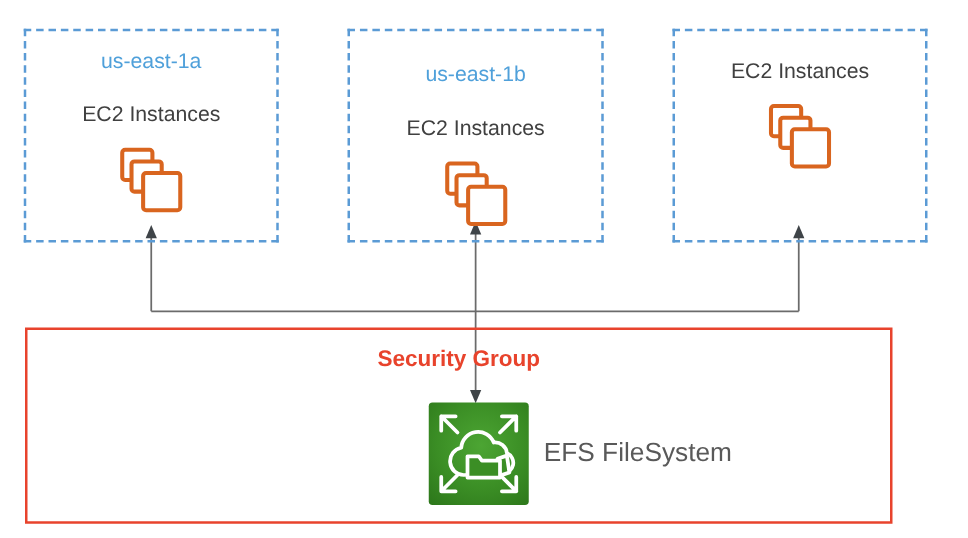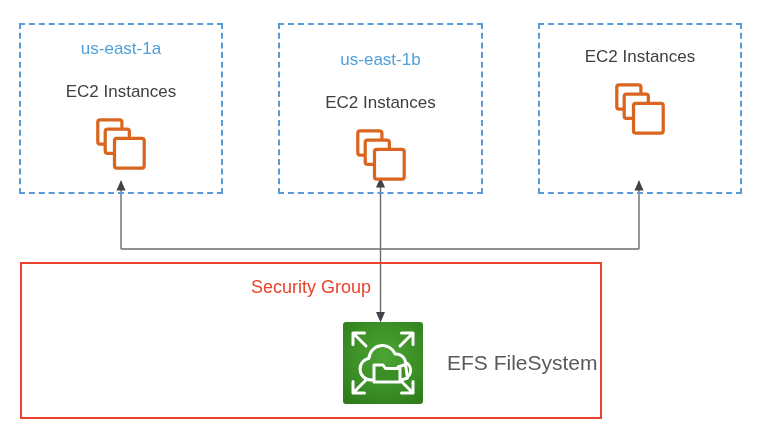--- a/index.html
+++ b/index.html
@@ -51,45 +51,46 @@
     line-height: 22px;
     color: #404040;
   }
   .ec2-icon { margin-top: 14px; }
 
   
   .security-group {
     position: absolute;
     left: 20px;
     top: 262px;
-    width: 582px;
+    width: 694px;
     height: 157px;
     border: 2px solid #E8432C;
     box-sizing: border-box;
     background: transparent;
     z-index: 2;
+    font-weight: bold;
   }
   .sg-label {
     position: absolute;
     top: 13px;
     left: 0;
     width: 100%;
     text-align: center;
     font-size: 18px;
     color: #E8432C;
     z-index: 3;
   }
 
   .efs-row {
     position: absolute;
     left: 343px;
     top: 322px;
     display: flex;
     align-items: center;
-    gap: 24px;
+    gap: 12px;
     z-index: 2;
   }
   .efs-icon {
     width: 80px;
     height: 82px;
     border-radius: 3px;
     background: radial-gradient(circle at 52% 42%, #4CA533 0%, #3B8E25 55%, #2C761A 100%);
     display: flex;
     align-items: center;
     justify-content: center;

